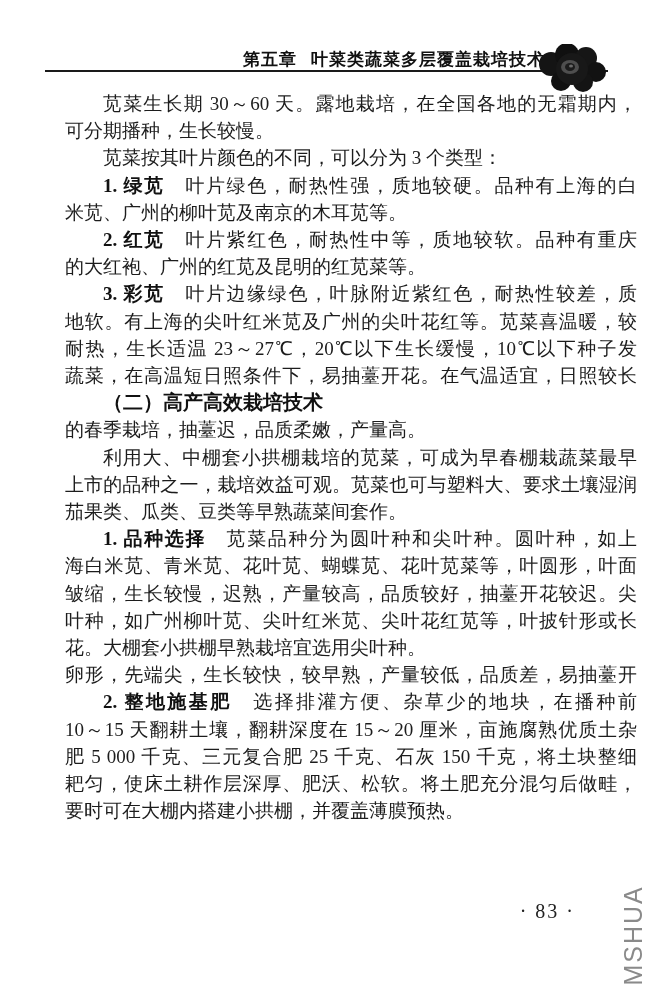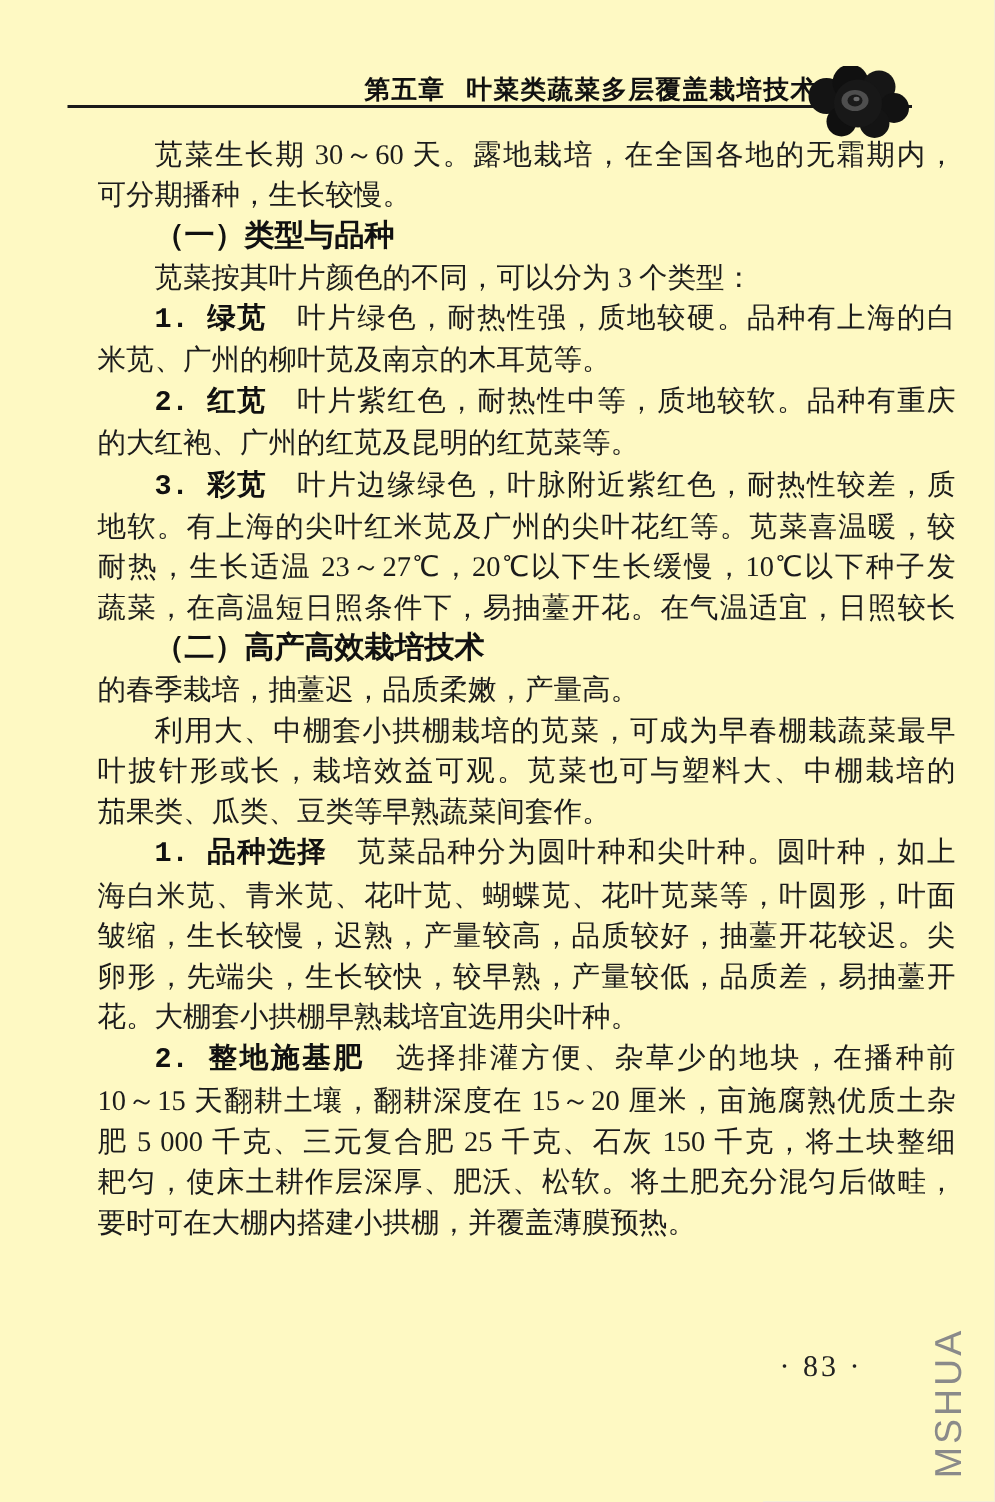--- a/index.html
+++ b/index.html
@@ -33,41 +33,41 @@
   }
   .line { white-space:nowrap; }
   .line.fill { white-space:normal; text-align:justify; text-align-last:justify; }
   .line.indent { padding-left:38px; }
   .line.indent.fill { padding-left:0; text-indent:38px; }
   .line.heading {
     font-family:"Liberation Sans", sans-serif;
     font-weight:700; font-size:20px; color:#111;
   }
   .line b {
-    font-family:Liberation Mono, monospace;
+    font-family:Liberation Serif, serif;
     font-weight:700; color:#111;
   }
   
   .page-number {
     position:absolute; top:900px; right:88px;
     font-size:20px; letter-spacing:2px; color:#222;
   }
   .watermark {
     position:absolute; right:-20px; bottom:51px;
     width:100px; text-align:center;
     transform:rotate(-90deg);
     font-family:"Liberation Sans", sans-serif;
     font-size:25px; letter-spacing:2px;
     color:#8a8a8a;
   }
 </style>
 </head>
 <body>
 
-<div class="page" style="background: #fef9c3;">
+<div class="page" style="background: #ffffff;">
 
   <header class="hdr">
     <div class="hdr-rule" style="background: rgb(26, 26, 26);"></div>
     <div class="hdr-text">
       <span class="chapter">第五章</span><span>叶菜类蔬菜多层覆盖栽培技术</span>
     </div>
     <svg class="ornament" viewBox="0 0 70 48" xmlns="http://www.w3.org/2000/svg" aria-hidden="true">
       <circle cx="14" cy="20" r="12" fill="#141414"></circle>
       <circle cx="30" cy="11" r="12" fill="#101010"></circle>
       <circle cx="49" cy="14" r="11" fill="#161616"></circle>
@@ -77,40 +77,40 @@
       <circle cx="35" cy="25" r="16" fill="#181818"></circle>
       <ellipse cx="33" cy="23" rx="9" ry="7" fill="#4e4e4e"></ellipse>
       <ellipse cx="33" cy="23" rx="5" ry="4" fill="#1b1b1b"></ellipse>
       <ellipse cx="34" cy="22" rx="2" ry="1.5" fill="#6a6a6a"></ellipse>
     </svg>
   </header>
 
   <main class="body-text">
       <div class="line indent fill">苋菜生长期 30～60 天。露地栽培，在全国各地的无霜期内，</div>
       <div class="line">可分期播种，生长较慢。</div>
-      <div class="line heading indent">（一）类型与品种</div>
       <div class="line indent">苋菜按其叶片颜色的不同，可以分为 3 个类型：</div>
       <div class="line indent fill"><b>1. 绿苋</b>　叶片绿色，耐热性强，质地较硬。品种有上海的白</div>
       <div class="line">米苋、广州的柳叶苋及南京的木耳苋等。</div>
       <div class="line indent fill"><b>2. 红苋</b>　叶片紫红色，耐热性中等，质地较软。品种有重庆</div>
       <div class="line">的大红袍、广州的红苋及昆明的红苋菜等。</div>
       <div class="line indent fill"><b>3. 彩苋</b>　叶片边缘绿色，叶脉附近紫红色，耐热性较差，质</div>
       <div class="line fill">地软。有上海的尖叶红米苋及广州的尖叶花红等。苋菜喜温暖，较</div>
       <div class="line fill">耐热，生长适温 23～27℃，20℃以下生长缓慢，10℃以下种子发</div>
       <div class="line fill">蔬菜，在高温短日照条件下，易抽薹开花。在气温适宜，日照较长</div>
       <div class="line heading indent">（二）高产高效栽培技术</div>
       <div class="line">的春季栽培，抽薹迟，品质柔嫩，产量高。</div>
       <div class="line indent fill">利用大、中棚套小拱棚栽培的苋菜，可成为早春棚栽蔬菜最早</div>
-      <div class="line fill">叶披针形或长，栽培效益可观。苋菜也可与塑料大、中棚栽培的</div>
+      <div class="line fill">上市的品种之一，栽培效益可观。苋菜也可与塑料大、要求土壤湿润</div>
       <div class="line">茄果类、瓜类、豆类等早熟蔬菜间套作。</div>
       <div class="line indent fill"><b>1. 品种选择</b>　苋菜品种分为圆叶种和尖叶种。圆叶种，如上</div>
       <div class="line fill">海白米苋、青米苋、花叶苋、蝴蝶苋、花叶苋菜等，叶圆形，叶面</div>
       <div class="line fill">皱缩，生长较慢，迟熟，产量较高，品质较好，抽薹开花较迟。尖</div>
+      <div class="line fill">叶种，如广州柳叶苋、尖叶红米苋、尖叶花红苋等，叶披针形或长</div>
+      <div class="line">花。大棚套小拱棚早熟栽培宜选用尖叶种。</div>
       <div class="line fill">卵形，先端尖，生长较快，较早熟，产量较低，品质差，易抽薹开</div>
-      <div class="line">花。大棚套小拱棚早熟栽培宜选用尖叶种。</div>
       <div class="line indent fill"><b>2. 整地施基肥</b>　选择排灌方便、杂草少的地块，在播种前</div>
       <div class="line fill">10～15 天翻耕土壤，翻耕深度在 15～20 厘米，亩施腐熟优质土杂</div>
       <div class="line fill">肥 5 000 千克、三元复合肥 25 千克、石灰 150 千克，将土块整细</div>
       <div class="line fill">耙匀，使床土耕作层深厚、肥沃、松软。将土肥充分混匀后做畦，</div>
       <div class="line">要时可在大棚内搭建小拱棚，并覆盖薄膜预热。</div>
     </main>
 
   <div class="page-number">· 83 ·</div>
 
   <div class="watermark" style="color: rgb(138, 138, 138);">MSHUA</div>

